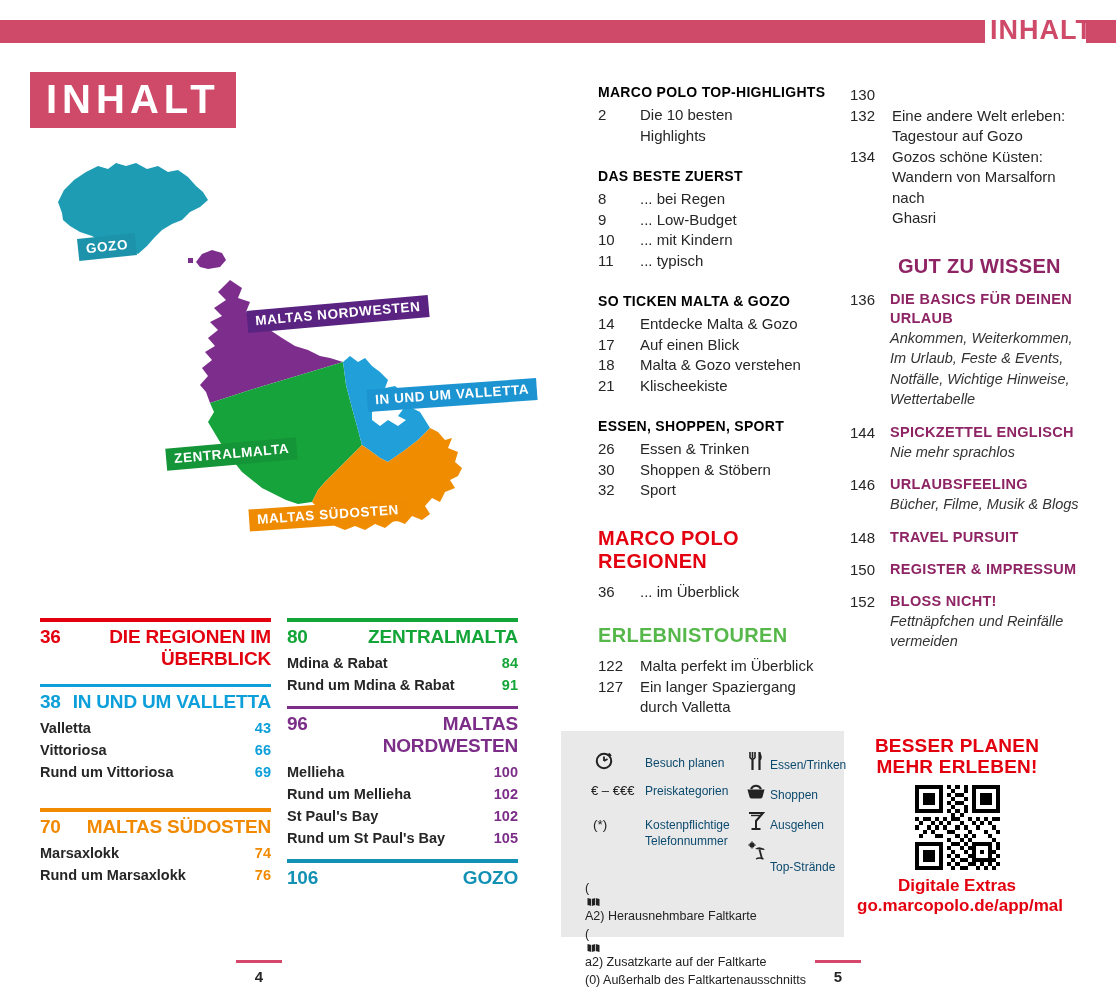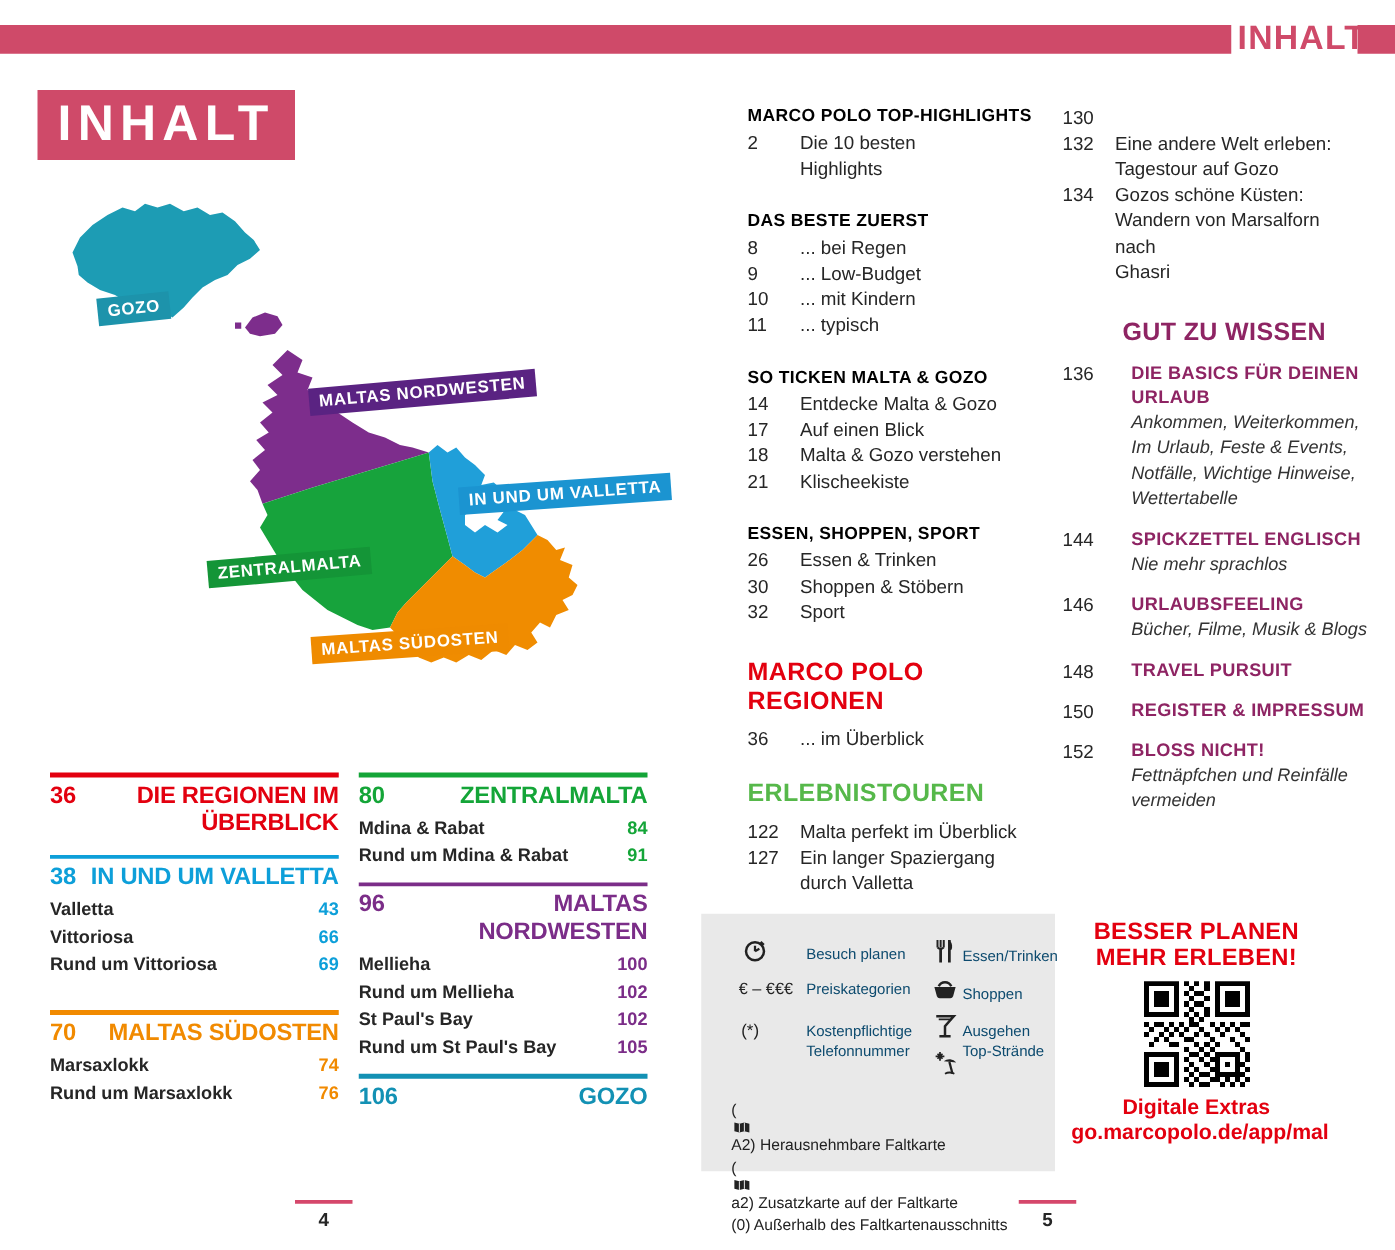--- a/index.html
+++ b/index.html
@@ -48,21 +48,21 @@
   .sec-head-big{font-size:20px;line-height:23px;font-weight:bold;letter-spacing:.3px;margin-bottom:9px;}
   .sec4{margin-top:26px;}
   .toc-row{display:flex;font-size:15px;line-height:20.5px;color:#262626;}
   .toc-num{width:42px;flex:none;}
   .toc-txt{width:196px;}
   .w110{width:112px;}
   
   .toc-right{position:absolute;left:850px;top:85px;width:248px;}
   .gutzu{font-size:20px;line-height:23px;font-weight:bold;letter-spacing:.3px;
     color:#8e2463;margin-top:26px;margin-bottom:12px;margin-left:48px;}
-  .entry{display:flex;margin-bottom:13px;gap:15px;}
+  .entry{display:flex;margin-bottom:13px;}
   .entry-num{width:40px;flex:none;font-size:15px;line-height:19px;}
   .entry-body{width:205px;}
   .entry-title{font-size:14.5px;font-weight:bold;letter-spacing:.3px;line-height:19px;color:#8e2463;}
   .entry-sub{font-size:14.5px;font-style:italic;line-height:20.5px;color:#333;}
   
   .legend{position:absolute;left:561px;top:731px;width:283px;height:206px;background:#e9e9e9;}
   .lg-item{position:absolute;font-size:12px;line-height:16px;color:#0c4a6e;}
   .lg-sym{position:absolute;font-size:13.5px;color:#222;}
   .lg-notes{position:absolute;left:24px;top:148px;font-size:12.5px;line-height:18px;color:#222;}
   .lg-notes .nrow{white-space:nowrap;}
@@ -398,21 +398,21 @@
   <span class="lg-item" style="left:209px;top:86px">Ausgehen</span>
 
   <span class="lg-sym iconcell" style="left:182px;top:106px">
     <svg width="26" height="26" viewBox="0 0 26 26">
       <path d="M7 6 L11 10 M11 6 L7 10 M9 4.5 V11.5 M5.5 8 H12.5" stroke="#222" stroke-width="1.4"></path>
       <path d="M12 12 A7 7 0 0 1 22 13 L12 12 Z" fill="#222"></path>
       <path d="M16.5 12.5 L19 22" stroke="#222" stroke-width="1.8"></path>
       <path d="M13 22 Q16.5 20 20.5 22" stroke="#222" stroke-width="1.4" fill="none"></path>
     </svg>
   </span>
-  <span class="lg-item" style="left:209px;top:102px">Top-Strände</span>
+  <span class="lg-item" style="left:209px;top:128px">Top-Strände</span>
 
   <div class="lg-notes">
     <div class="nrow"><span>(</span><svg width="13" height="10" viewBox="0 0 13 10">
           <path d="M0.5 1 L4.5 2 L8.5 1 L12.5 2 V9 L8.5 8 L4.5 9 L0.5 8 Z" fill="#222"></path>
           <path d="M4.5 2 V9 M8.5 1 V8" stroke="#e9e9e9" stroke-width="0.8"></path>
         </svg><span>A2)</span> <span>Herausnehmbare Faltkarte</span></div>
     <div class="nrow"><span>(</span><svg width="13" height="10" viewBox="0 0 13 10">
           <path d="M0.5 1 L4.5 2 L8.5 1 L12.5 2 V9 L8.5 8 L4.5 9 L0.5 8 Z" fill="#222"></path>
           <path d="M4.5 2 V9 M8.5 1 V8" stroke="#e9e9e9" stroke-width="0.8"></path>
         </svg><span>a2)</span> <span>Zusatzkarte auf der Faltkarte</span></div>

